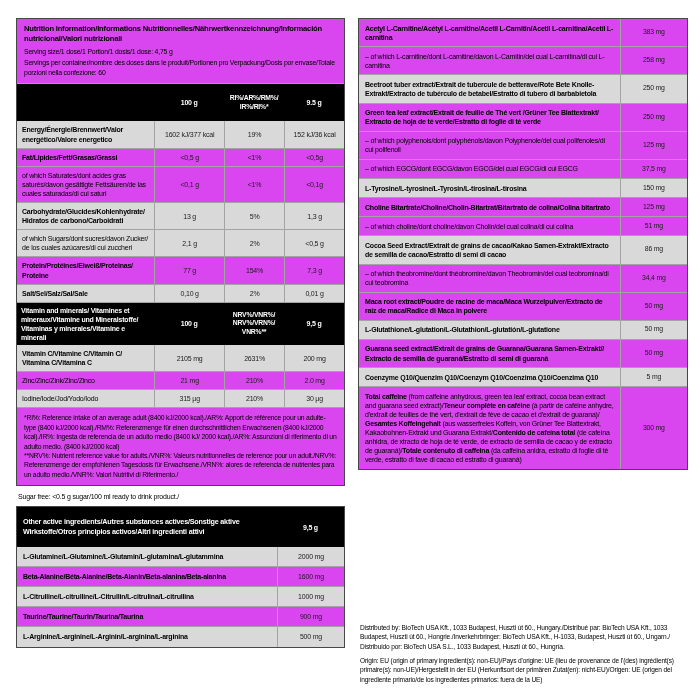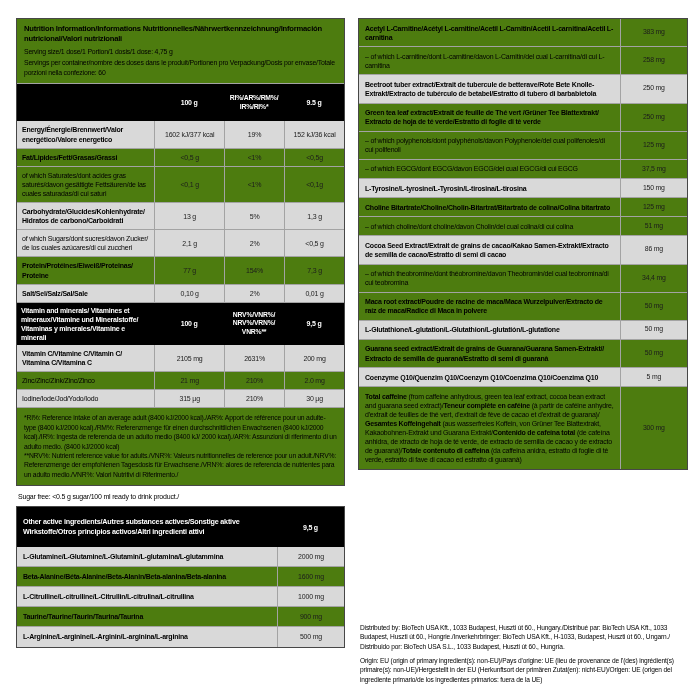--- a/index.html
+++ b/index.html
@@ -2,21 +2,21 @@
 <html><head>
 <meta charset="utf-8">
 <style>
   * { margin:0; padding:0; box-sizing:border-box; }
   html,body { width:700px; height:700px; background:#ffffff; overflow:hidden; }
   body { font-family:"Liberation Sans", sans-serif; color:#000; letter-spacing:-0.2px; }
   .page { display:flex; gap:13px; padding:18px 12px 0 16px; height:700px; }
   .col-left  { width:329px; display:flex; flex-direction:column; }
   .col-right { width:330px; display:flex; flex-direction:column; height:676px; }
 
-  .tbl { border:1.5px solid #474747; background:#4d7c0f; }
+  .tbl { border:1.5px solid #474747; background:#d946ef; }
   .trow { display:grid; border-top:1px solid #a3a3a3; }
   .trow:first-child { border-top:none; }
   .row4 { grid-template-columns:42% 21.3% 18.4% 18.3%; }
   .row2 { grid-template-columns:79.5% 20.5%; }
   .cell { font-size:7px; line-height:1.3; padding:4px 5px; display:flex; align-items:center; }
   .cell + .cell { border-left:1px solid #a3a3a3; }
   .lbl { justify-content:flex-start; text-align:left; }
   .val { justify-content:center; text-align:center; color:#1c1c1c; }
   .bold { font-weight:bold; }
   .gray { background:#d9d9d9; }

